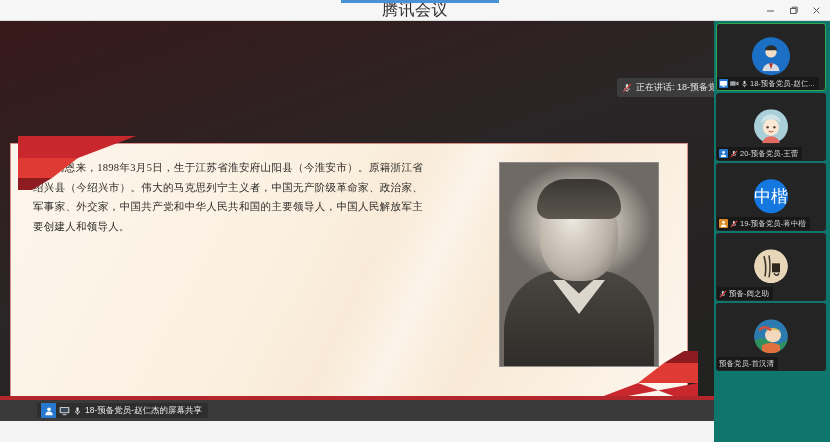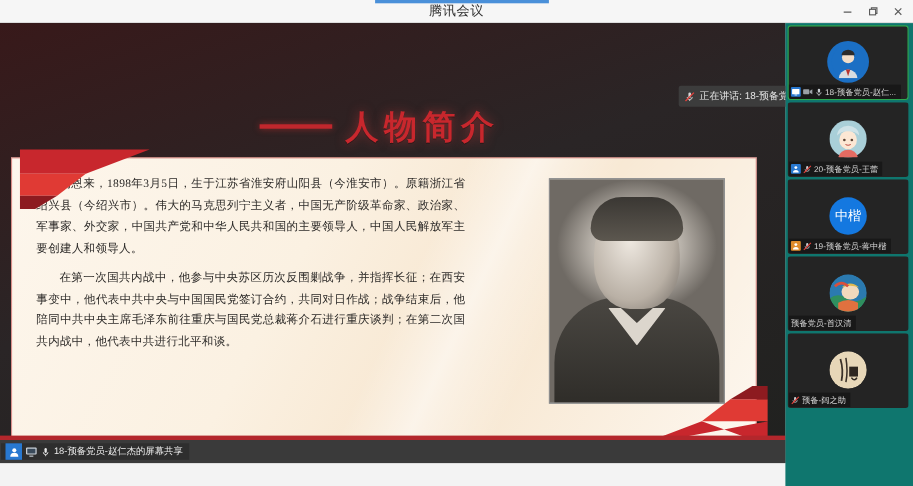--- a/index.html
+++ b/index.html
@@ -13,21 +13,21 @@
   #app { position:absolute; inset:0; background:#f3f3f3; }
   .titlebar {
     position:absolute; left:0; top:0; width:830px; height:21px;
     background:#f6f6f6; border-bottom:1px solid #dcdcdc;
     display:flex; align-items:center; justify-content:center;
   }
   .tabstrip-hint {
     position:absolute; left:341px; top:0; width:158px; height:3px;
     background:#4a90d9;
   }
-  .win-title { font-size:12px; color:#2d2d2d; letter-spacing:.5px; }
+  .win-title { font-size:16px; color:#2d2d2d; letter-spacing:.5px; }
   .win-btns { position:absolute; right:2px; top:0; height:21px; display:flex; }
   .win-btn {
     width:23px; height:21px; display:flex; align-items:center; justify-content:center;
     font-size:10px; color:#5a5a5a;
   }
   .win-btn svg { display:block; }
 
   
   .stage {
     position:absolute; left:0; top:21px; width:714px; height:400px;
@@ -176,21 +176,21 @@
     display:flex; align-items:center; gap:3px; padding-left:1px;
     z-index:10;
   }
   .bb-red {
     position:absolute; left:0; bottom:21px; width:714px; height:4px;
     background:#b3272c; z-index:10;
   }
   .bb-label {
     display:flex; align-items:center; gap:3px;
     background:#2e2e2e; height:15px; padding:0 6px 0 4px;
-    font-size:8.5px; color:#ececec; white-space:nowrap;
+    font-size:8.5px; color:#ececec; white-space:nowrap;margin-left:36px;
   }
   .bb-avatar {
     width:15px; height:15px; background:#2878d0;
     display:flex; align-items:center; justify-content:center; flex:0 0 15px;
   }
 </style>
 </head>
 <body>
 
 <div id="app">
@@ -215,29 +215,24 @@
           <line x1="2.6" y1="2.6" x2="8.4" y2="8.4" stroke="currentColor" stroke-width="1"></line>
           <line x1="8.4" y1="2.6" x2="2.6" y2="8.4" stroke="currentColor" stroke-width="1"></line>
         </svg>
       </div>
     </div>
   </div>
 
   <div class="stage">
     <div class="slide">
 
-      <div class="slide-title-wrap">
-        <div class="title-dash"></div>
-        <div class="slide-title">人物简介</div>
-      </div>
 
       <div class="card">
         <div class="card-text">
           <p>周恩来，1898年3月5日，生于江苏省淮安府山阳县（今淮安市）。原籍浙江省绍兴县（今绍兴市）。伟大的马克思列宁主义者，中国无产阶级革命家、政治家、军事家、外交家，中国共产党和中华人民共和国的主要领导人，中国人民解放军主要创建人和领导人。</p>
-          <p>在第一次国共内战中，他参与中央苏区历次反围剿战争，并指挥长征；在西安事变中，他代表中共中央与中国国民党签订合约，共同对日作战；战争结束后，他陪同中共中央主席毛泽东前往重庆与国民党总裁蒋介石进行重庆谈判；在第二次国共内战中，他代表中共进行北平和谈。</p>
         </div>
 
         <div class="portrait">
           <div class="ph"></div>
           <div class="body"></div>
           <div class="head"></div>
           <div class="hair"></div>
           <div class="collar"></div>
         </div>
       </div>
@@ -359,73 +354,73 @@
               <rect x="3.6" y="1" width="2.4" height="4.4" rx="1.2" fill="#c9ced3"></rect>
               <path d="M2.4 4.8 a2.4 2.4 0 0 0 4.8 0" fill="none" stroke="#c9ced3" stroke-width=".9"></path>
               <line x1="1" y1="9" x2="9" y2="1" stroke="#e8413c" stroke-width="1.3"></line>
             </svg>
         </span>
         <span class="nm">20-预备党员-王蕾</span>
       </div>
     </div>
 
     <div class="tile">
-      <div class="avatar" style="width:34px;height:34px;background:#1478e0;font-size:12px;color:#fff">
+      <div class="avatar" style="width:34px;height:34px;background:#1478e0;font-size:17px;color:#fff">
         <span>中楷</span>
       </div>
       <div class="namebar">
         <span class="badge-sq orange">
           <svg width="7" height="7" viewBox="0 0 8 8">
               <circle cx="4" cy="2.7" r="1.5" fill="#fff"></circle>
               <path d="M1 8 a3 2.8 0 0 1 6 0z" fill="#fff"></path>
             </svg>
         </span>
         <span class="ico">
           <svg width="8" height="8" viewBox="0 0 10 10">
               <rect x="3.6" y="1" width="2.4" height="4.4" rx="1.2" fill="#c9ced3"></rect>
               <path d="M2.4 4.8 a2.4 2.4 0 0 0 4.8 0" fill="none" stroke="#c9ced3" stroke-width=".9"></path>
               <line x1="1" y1="9" x2="9" y2="1" stroke="#e8413c" stroke-width="1.3"></line>
             </svg>
         </span>
         <span class="nm">19-预备党员-蒋中楷</span>
       </div>
     </div>
 
+
+    <div class="tile">
+      <div class="avatar" style="width:34px;height:34px">
+        <svg width="34" height="34" viewBox="0 0 34 34">
+          <circle cx="17" cy="17" r="17" fill="#e7d7b8"></circle>
+          <path d="M10 7 q3 10 1 20" stroke="#3a3128" stroke-width="1.6" fill="none"></path>
+          <path d="M15 6 q2 12 0 22" stroke="#3a3128" stroke-width="1.4" fill="none"></path>
+          <rect x="18" y="14" width="8" height="9" fill="#2e2720"></rect>
+          <path d="M20 24 q3 4 5 0" stroke="#2e2720" stroke-width="1.4" fill="none"></path>
+        </svg>
+      </div>
+      <div class="namebar">
+        <span class="ico">
+          <svg width="8" height="8" viewBox="0 0 10 10">
+              <rect x="3.6" y="1" width="2.4" height="4.4" rx="1.2" fill="#c9ced3"></rect>
+              <path d="M2.4 4.8 a2.4 2.4 0 0 0 4.8 0" fill="none" stroke="#c9ced3" stroke-width=".9"></path>
+              <line x1="1" y1="9" x2="9" y2="1" stroke="#e8413c" stroke-width="1.3"></line>
+            </svg>
+        </span>
+        <span class="nm">预备-阔之助</span>
+      </div>
+    </div>
 
     <div class="tile">
       <div class="avatar" style="width:34px;height:34px">
         <svg width="34" height="34" viewBox="0 0 34 34">
           <circle cx="17" cy="17" r="17" fill="#2b7ab0"></circle>
           <path d="M0 22 q8-6 16 0 t18-2 v14 H0z" fill="#2f8f5e"></path>
           <ellipse cx="19" cy="16" rx="8" ry="7" fill="#f2d9bd"></ellipse>
           <path d="M11 12 q8-7 16 0 q-8-3 -16 0z" fill="#e0b94e"></path>
           <path d="M5 11 q6-6 12 0" stroke="#d84f3c" stroke-width="2.4" fill="none"></path>
           <path d="M8 26 q9-5 18 0 v8 H8z" fill="#e0713f"></path>
         </svg>
       </div>
       <div class="namebar">
         <span class="nm">预备党员-首汉清</span>
       </div>
     </div>
-
-    <div class="tile">
-      <div class="avatar" style="width:34px;height:34px">
-        <svg width="34" height="34" viewBox="0 0 34 34">
-          <circle cx="17" cy="17" r="17" fill="#e7d7b8"></circle>
-          <path d="M10 7 q3 10 1 20" stroke="#3a3128" stroke-width="1.6" fill="none"></path>
-          <path d="M15 6 q2 12 0 22" stroke="#3a3128" stroke-width="1.4" fill="none"></path>
-          <rect x="18" y="14" width="8" height="9" fill="#2e2720"></rect>
-          <path d="M20 24 q3 4 5 0" stroke="#2e2720" stroke-width="1.4" fill="none"></path>
-        </svg>
-      </div>
-      <div class="namebar">
-        <span class="ico">
-          <svg width="8" height="8" viewBox="0 0 10 10">
-              <rect x="3.6" y="1" width="2.4" height="4.4" rx="1.2" fill="#c9ced3"></rect>
-              <path d="M2.4 4.8 a2.4 2.4 0 0 0 4.8 0" fill="none" stroke="#c9ced3" stroke-width=".9"></path>
-              <line x1="1" y1="9" x2="9" y2="1" stroke="#e8413c" stroke-width="1.3"></line>
-            </svg>
-        </span>
-        <span class="nm">预备-阔之助</span>
-      </div>
-    </div>
   </div>
 </div>
 
 </body></html>

